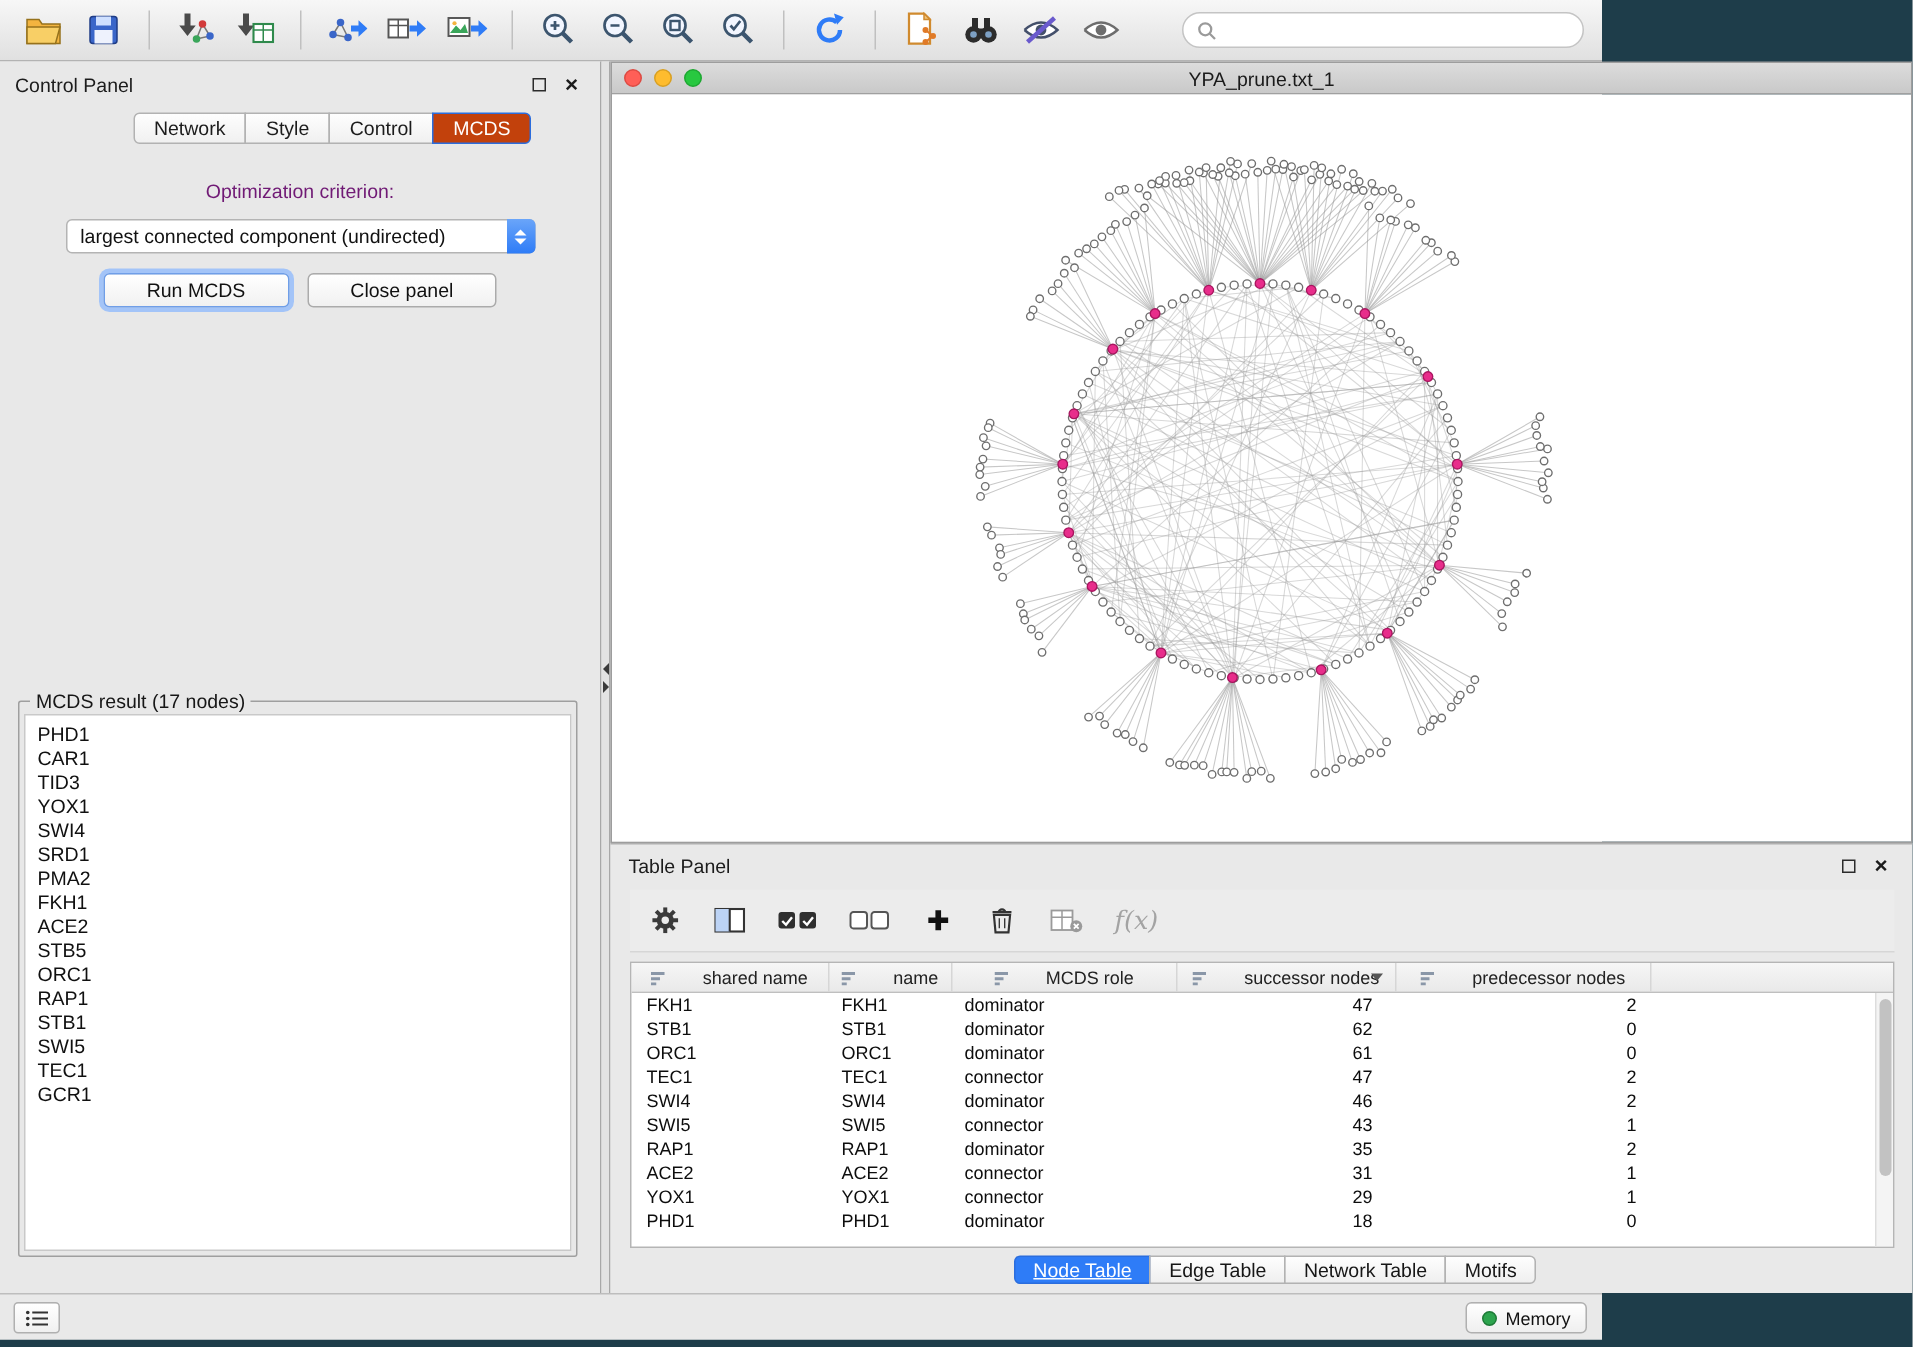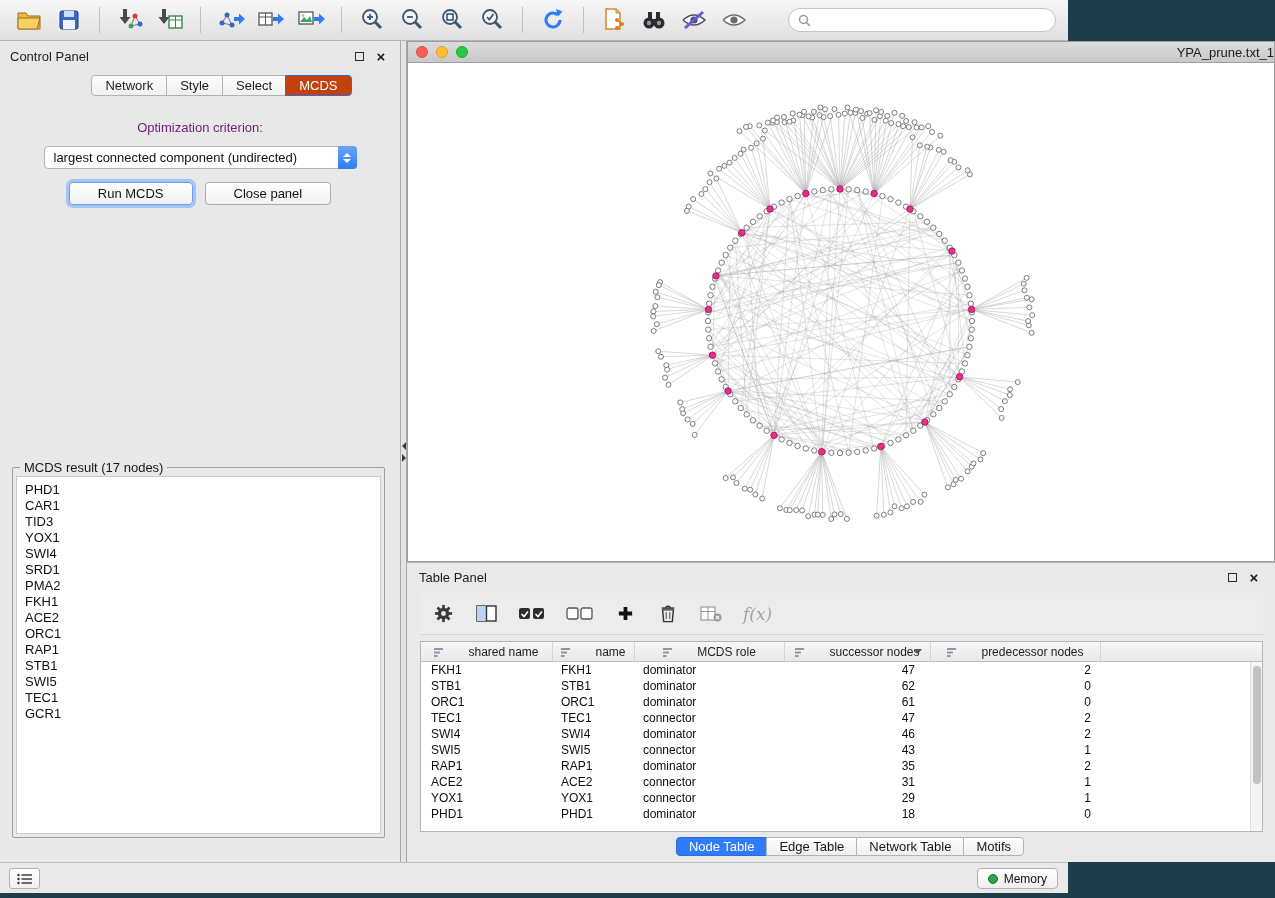--- a/index.html
+++ b/index.html
@@ -94,21 +94,21 @@
     background:#e3e3e3; border-right:1px solid #a8a8a8;
     display:flex; flex-direction:column; align-items:center; justify-content:center; gap:4px;
   }
   .vsplit .tri-l { width:0;height:0;border-top:4px solid transparent;border-bottom:4px solid transparent;border-right:4px solid #3a3a3a; }
   .vsplit .tri-r { width:0;height:0;border-top:4px solid transparent;border-bottom:4px solid transparent;border-left:4px solid #3a3a3a; }
 
   
   .netwin { position:absolute; left:407px; top:41px; width:868px; height:521px; border:1px solid #9d9d9d; }
   .net-titlebar {
     height:21px; background:linear-gradient(#dcdcdc,#c9c9c9); border-bottom:1px solid #a0a0a0;
-    position:relative; display:flex; align-items:center; justify-content:flex-end;
+    position:relative; display:flex; align-items:center; justify-content:center;
     font-size:13px; color:#1a1a1a;
   }
   .traffic { position:absolute; left:8px; top:4px; display:flex; gap:8px; }
   .tl { width:12px; height:12px; border-radius:50%; }
   .tl.red { background:#ff5f57; border:1px solid #dd4b43; }
   .tl.yellow { background:#febc2e; border:1px solid #d9a022; }
   .tl.green { background:#28c840; border:1px solid #1ea832; }
   .net-canvas { position:absolute; left:0; right:0; top:21px; bottom:0; background:#fff; }
   .net-canvas svg { width:100%; height:100%; display:block; }
 
@@ -144,21 +144,21 @@
   .tcell.c4 { justify-content:flex-end; padding-right:10px; }
   .vscroll { position:absolute; right:0; top:20px; bottom:0; width:12px; background:#f4f4f4; border-left:1px solid #ddd; }
   .vthumb { position:absolute; left:1.5px; top:4px; width:8px; height:118px; background:#c2c2c2; border-radius:4px; }
 
   .t-tabs { position:absolute; bottom:6px; left:0; right:0; display:flex; justify-content:center; }
   .t-tab {
     height:19px; padding:0 12px; font-size:13px; color:#161616;
     background:linear-gradient(#fefefe,#efefef); border:1px solid #b2b2b2; margin-left:-1px;
     display:flex; align-items:center;
   }
-  .t-tab:first-child { border-radius:4px 0 0 4px; margin-left:18px; }
+  .t-tab:first-child { border-radius:4px 0 0 4px; margin-left:18px;text-decoration:underline; }
   .t-tab:last-child { border-radius:0 4px 4px 0; }
   .t-tab.active { background:#2e7cf7; color:#fff; border-color:#2b6ddd; }
 
   
   .statusbar { position:absolute; left:0; right:0; bottom:0; height:31px; background:#e9e9e9; border-top:1px solid #bdbdbd; }
   .list-btn {
     position:absolute; left:9px; top:5px; width:31px; height:21px;
     background:linear-gradient(#fff,#f0f0f0); border:1px solid #b0b0b0; border-radius:3px;
     display:flex; align-items:center; justify-content:center;
   }
@@ -322,21 +322,21 @@
           <span class="win-sq"></span>
         </span>
       <span class="win-btn">
           <span class="win-x">×</span>
         </span>
     </div>
 
     <div class="seg-tabs">
       <div class="seg-tab">Network</div>
       <div class="seg-tab">Style</div>
-      <div class="seg-tab">Select</div>
+      <div class="seg-tab">Control</div>
       <div class="seg-tab active">MCDS</div>
     </div>
 
     <div class="opt-label">Optimization criterion:</div>
 
     <div class="dropdown">
       <span>largest connected component (undirected)</span>
       <span class="dd-stepper">
           <span class="tri-up"></span>
           <span class="tri-down"></span>
@@ -353,20 +353,21 @@
       <div class="gb-list" id="mcds-list">
           <div class="mcds-item">PHD1</div>
           <div class="mcds-item">CAR1</div>
           <div class="mcds-item">TID3</div>
           <div class="mcds-item">YOX1</div>
           <div class="mcds-item">SWI4</div>
           <div class="mcds-item">SRD1</div>
           <div class="mcds-item">PMA2</div>
           <div class="mcds-item">FKH1</div>
           <div class="mcds-item">ACE2</div>
+          <div class="mcds-item">STB5</div>
           <div class="mcds-item">ORC1</div>
           <div class="mcds-item">RAP1</div>
           <div class="mcds-item">STB1</div>
           <div class="mcds-item">SWI5</div>
           <div class="mcds-item">TEC1</div>
           <div class="mcds-item">GCR1</div>
         </div>
     </div>
   </div>
 

